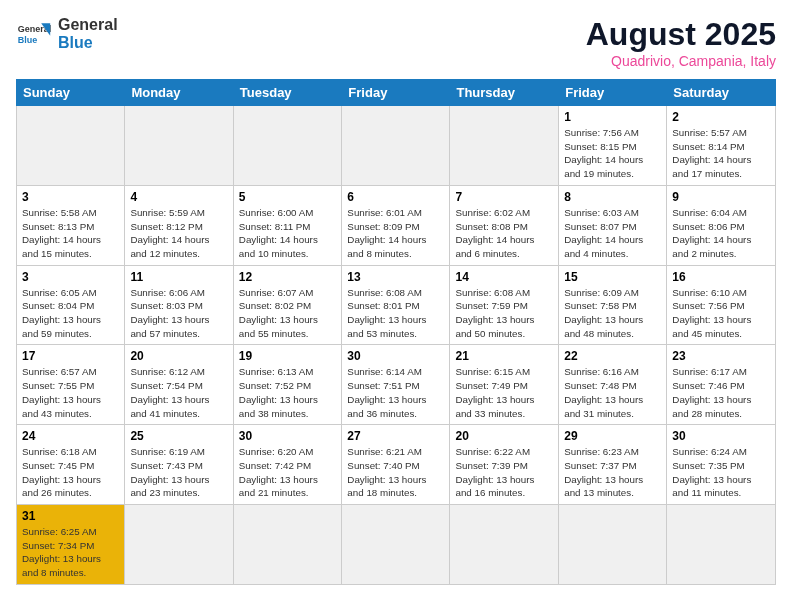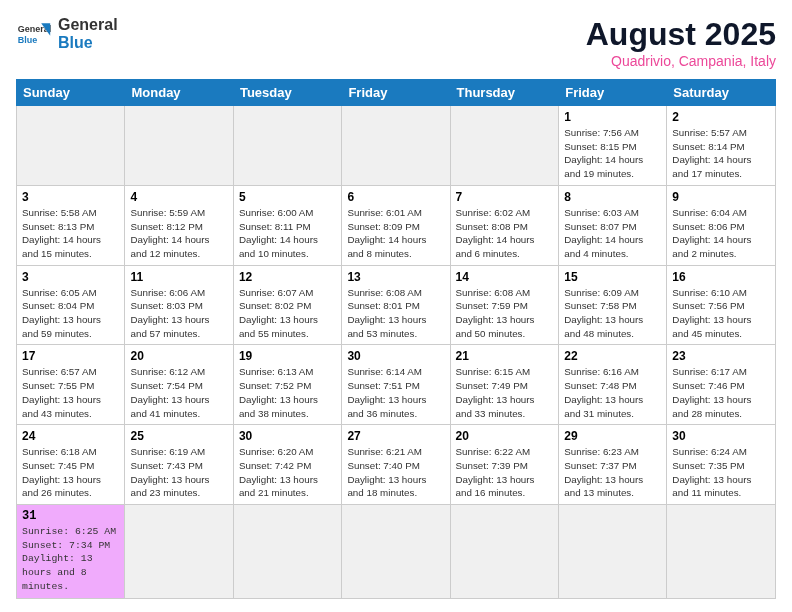--- a/index.html
+++ b/index.html
@@ -68,22 +68,21 @@
     }
     .day-info {
       font-size: 9.8px;
       color: #333;
       line-height: 1.4;
     }
     .last-row td {
       background: #f0f0f0;
     }
     .last-row td.has-data {
-      background: #f0abfc;
-      font-family: Liberation Mono, monospace;
+      background: #eab308;
     }
   </style>
 </head>
 <body>
 
 <div class="header">
   <div class="logo">
     <svg class="logo-icon" viewBox="0 0 40 40" xmlns="http://www.w3.org/2000/svg">
       <text x="2" y="18" font-size="10" font-weight="bold" fill="#333" font-family="Arial">General</text>
       <text x="2" y="30" font-size="10" font-weight="bold" fill="#1a7abf" font-family="Arial">Blue</text>

